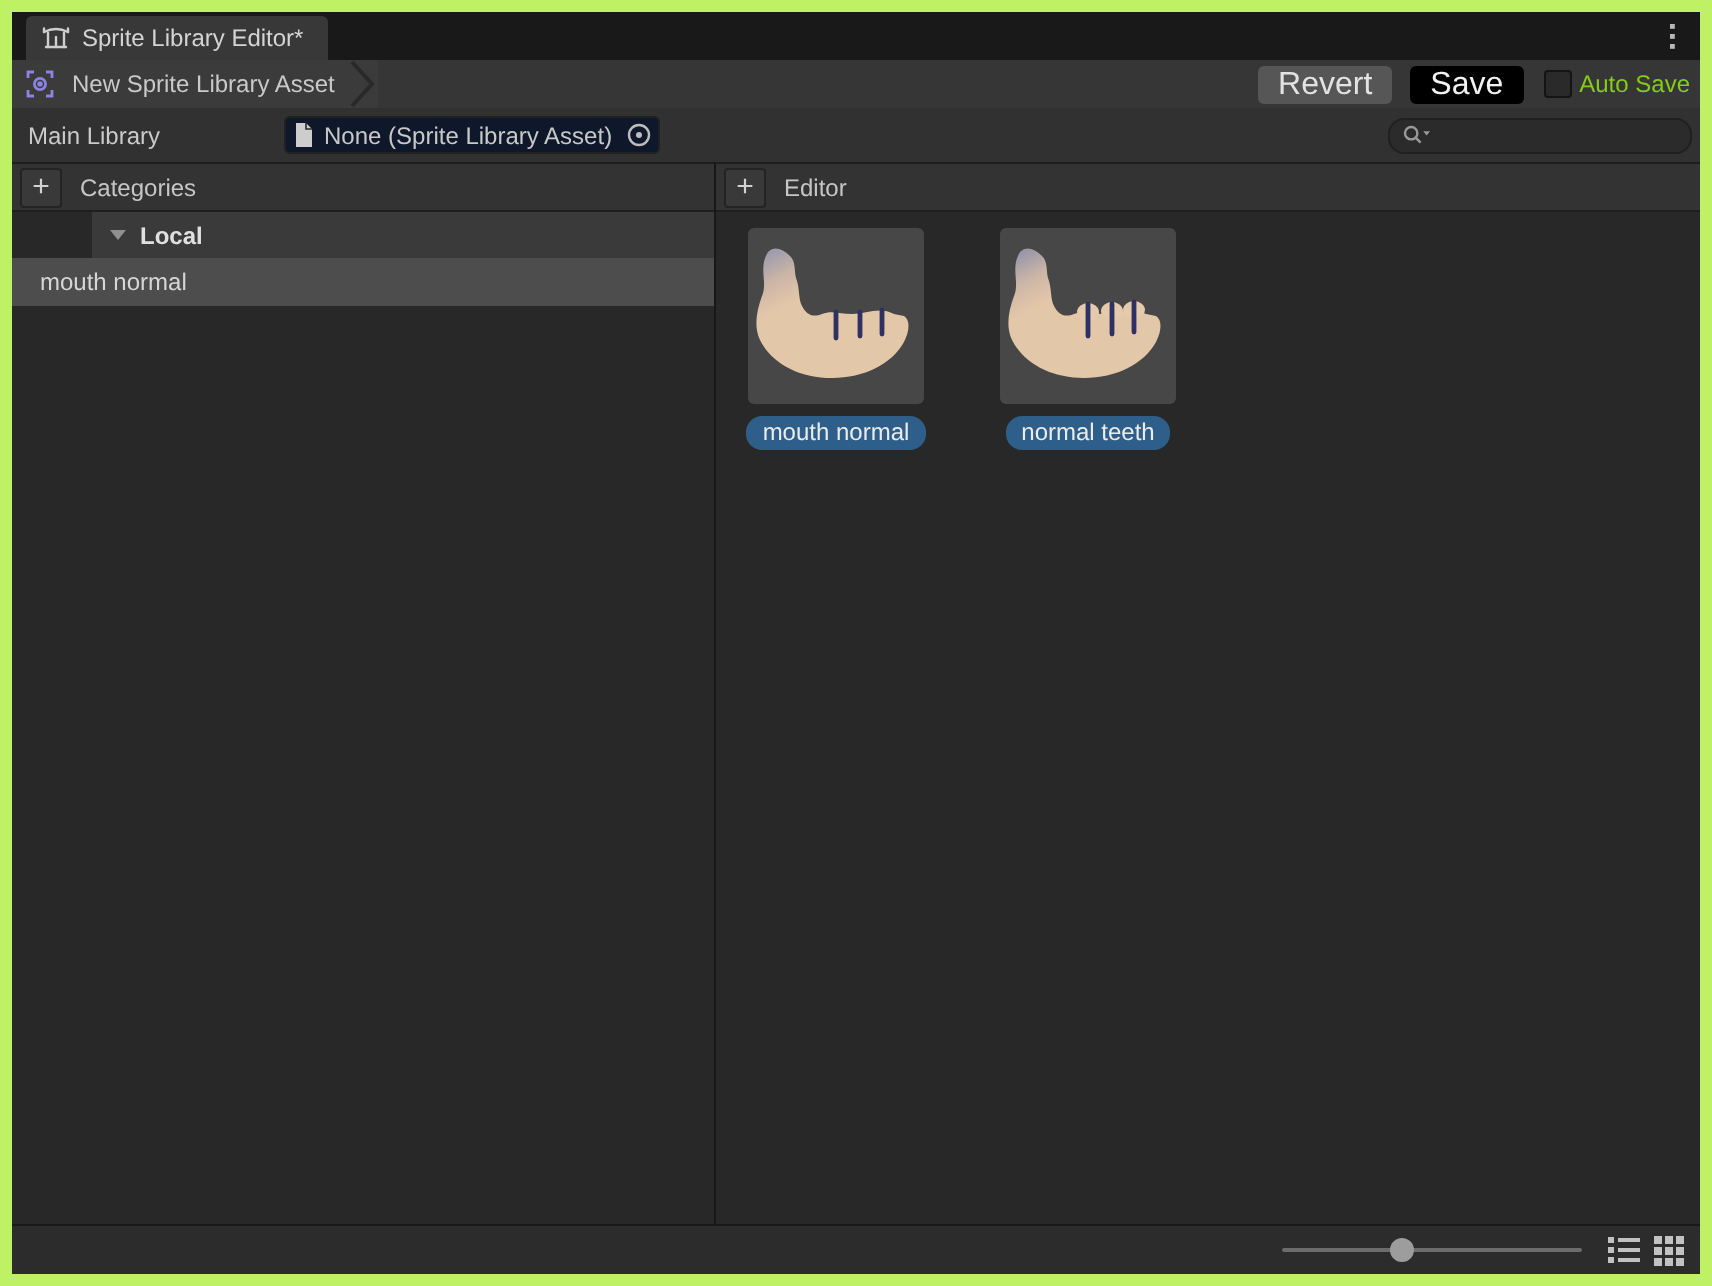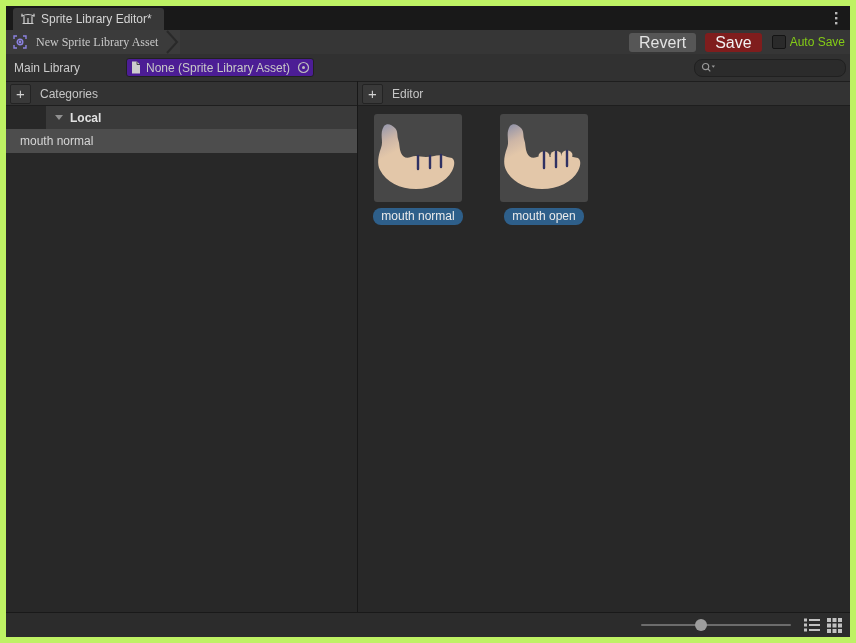--- a/index.html
+++ b/index.html
@@ -12,35 +12,35 @@
   
   .tabbar{position:absolute;top:0;left:0;right:0;height:24px;background:#191919;}
   .tab{
     position:absolute;left:7px;bottom:0;height:22px;background:#383838;
     border-radius:3px 3px 0 0;display:flex;align-items:center;gap:6px;
     padding:0 12px 0 8px;color:#d4d4d4;
   }
   .kebab{position:absolute;right:6px;top:4px;width:16px;height:16px;display:flex;align-items:center;justify-content:center;cursor:pointer;}
   
   .toolbar{position:absolute;top:24px;left:0;right:0;height:24px;background:#363636;display:flex;align-items:center;}
-  .breadcrumb{height:24px;display:flex;align-items:center;gap:8px;background:#3b3b3b;padding-left:6px;cursor:default;font-family:Liberation Serif, serif;}
+  .breadcrumb{height:24px;display:flex;align-items:center;gap:8px;background:#3b3b3b;padding-left:6px;cursor:default;}
   .crumb-chev{display:block;}
   .toolbar-right{margin-left:auto;display:flex;align-items:center;padding-right:5px;}
   .btn{
     background:#565656;border:none;border-radius:3px;height:19px;padding:1px 10px 2px;
     color:#e3e3e3;font-family:inherit;font-size:16px;cursor:pointer;
   }
-  .btn.save{background:#7f1d1d;color:#f2f2f2;margin-left:9px;}
+  .btn.save{background:#000000;color:#f2f2f2;margin-left:9px;}
   .checkbox{width:14px;height:14px;background:#2a2a2a;border:1px solid #141414;border-radius:2px;margin-left:10px;cursor:pointer;}
   .autosave-label{margin-left:4px;color:#84cc16;}
   
   .mainlib-row{position:absolute;top:48px;left:0;right:0;height:27px;background:#313131;display:flex;align-items:center;}
   .mainlib-label{margin-left:8px;width:104px;color:#cacaca;}
   .object-field{
-    margin-left:8px;width:188px;height:19px;background:#4c1d95;border:1px solid #212121;
+    margin-left:24px;width:188px;height:19px;background:#0f172a;border:1px solid #212121;
     border-radius:3px;display:flex;align-items:center;gap:5px;padding:0 3px 0 4px;color:#c8c8c8;cursor:pointer;
   }
   .object-text{flex:1;white-space:nowrap;overflow:hidden;}
   .picker{display:flex;align-items:center;}
   .search-field{
     margin-left:auto;margin-right:4px;width:152px;height:18px;background:#2b2b2b;
     border:1px solid #202020;border-radius:8px;display:flex;align-items:center;gap:3px;padding:0 6px;
   }
   .search-field input{flex:1;min-width:0;background:transparent;border:none;outline:none;color:#dddddd;font:inherit;padding:0;}
   
@@ -225,21 +225,21 @@
                 <ellipse cx="56" cy="41.5" rx="5.5" ry="4.5"></ellipse>
                 <ellipse cx="67" cy="41" rx="5.5" ry="4.5"></ellipse>
               </g>
               <g stroke="#2f3163" stroke-width="2.4" stroke-linecap="round">
                 <line x1="44" y1="38" x2="44" y2="54"></line>
                 <line x1="56" y1="38" x2="56" y2="53"></line>
                 <line x1="67" y1="37" x2="67" y2="52"></line>
               </g>
             </svg>
           </div>
-          <div class="pill" style="background: rgb(46, 95, 138);">mouth open</div>
+          <div class="pill" style="background: rgb(46, 95, 138);">normal teeth</div>
         </div>
 
       </div>
     </div>
   </div>
 
   <div class="bottombar">
     <div class="slider">
       <div class="track"></div>
       <div class="knob" style="left: 40%;"></div>

